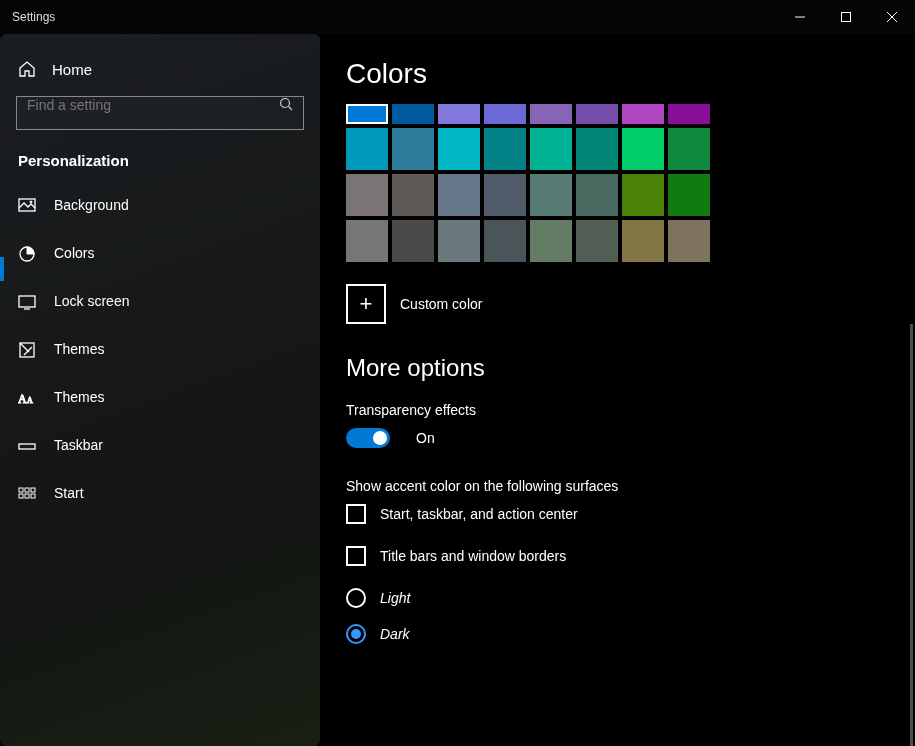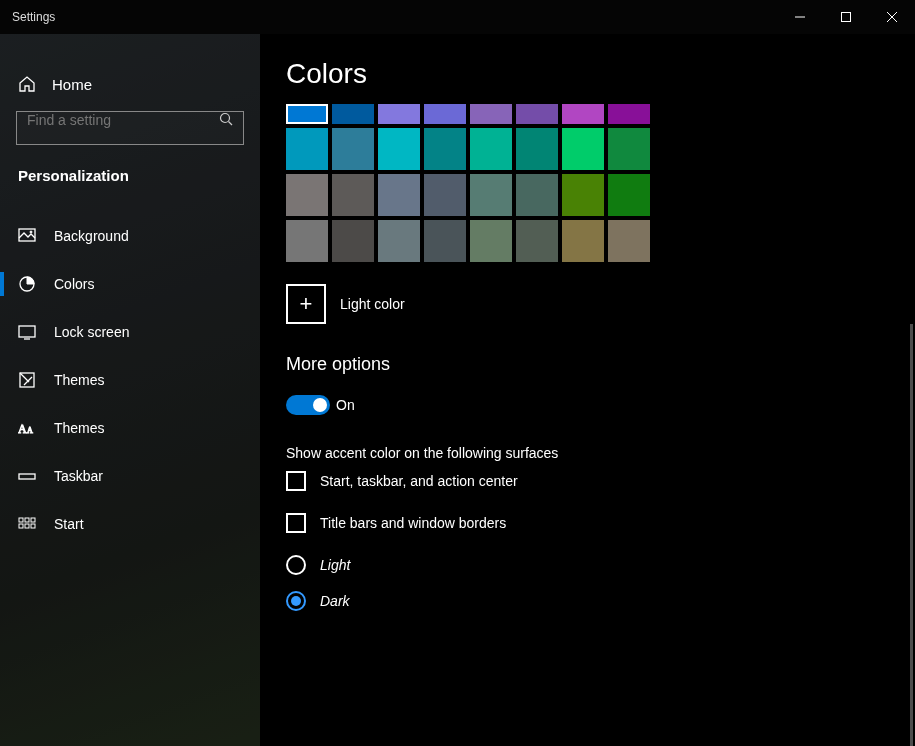--- a/index.html
+++ b/index.html
@@ -39,25 +39,26 @@
     color: #fff;
   }
   .win-btn svg { stroke: #fff; }
   
   .main {
     flex: 1;
     display: flex;
     min-height: 0;
   }
   .sidebar {
-    width: 260px;
+    width: 320px;
     background: linear-gradient(160deg, #2a2f33 0%, #232628 40%, #1e221e 70%, #26311f 100%);
     background-blend-mode: multiply;
     position: relative;
-    padding-top: 25px;
+    padding-top: 10px;
+    border-radius: 6px;
   }
   .sidebar::before {
     content:'';
     position:absolute;
     inset:0;
     background: rgba(0,0,0,0.35);
   }
   .sidebar > * { position: relative; }
   .home-row {
     display:flex;
@@ -85,21 +86,20 @@
     font-size:14px;
   }
   .section-title {
     padding: 8px 18px 18px 18px;
     font-weight:600;
     font-size:15px;
   }
   .nav { padding-top: 10px; }
   .nav-item {
     display:flex;
-    align-items:center;
     gap:18px;
     height:48px;
     padding: 0 18px;
     font-size:14px;
     color:#fff;
     position:relative;
   }
   .nav-item.active::before {
     content:'';
     position:absolute;
@@ -130,23 +130,23 @@
   .swatch { width:42px; height:42px; }
   .swatch.half { height:20px; }
   .swatch.selected { outline:2px solid #fff; outline-offset:-2px; }
   .custom-row { display:flex; align-items:center; gap:14px; margin-bottom:30px; }
   .plus-box {
     width:40px; height:40px;
     border:2px solid #fff;
     display:flex; align-items:center; justify-content:center;
     font-size:22px; font-weight:300;
   }
-  h2 { font-weight:400; font-size:18px; margin-bottom:20px; }
+  h2 { font-weight:400; font-size:24px; margin-bottom:20px; }
   .setting-label { font-size:14px; margin-bottom:10px; }
-  .toggle-row { display:flex; align-items:center; gap:6px; margin-bottom:30px; }
+  .toggle-row { display:flex; align-items:center; gap:26px; margin-bottom:30px; }
   .toggle {
     width:44px; height:20px; border-radius:10px;
     background:#0078d4;
     position:relative;
   }
   .toggle::after {
     content:'';
     position:absolute;
     right:3px; top:3px;
     width:14px; height:14px;
@@ -340,25 +340,26 @@
           <div class="swatch" style="background: rgb(74, 84, 89);"></div>
           <div class="swatch" style="background: rgb(100, 124, 100);"></div>
           <div class="swatch" style="background: rgb(82, 94, 84);"></div>
           <div class="swatch" style="background: rgb(132, 117, 69);"></div>
           <div class="swatch" style="background: rgb(126, 115, 95);"></div>
         </div>
       </div>
 
     <div class="custom-row">
       <div class="plus-box">+</div>
-      <span>Light color</span>
+      <span>Custom color</span>
     </div>
 
     <h2>More options</h2>
 
+    <div class="setting-label">Transparency effects</div>
     <div class="toggle-row">
       <div class="toggle"></div>
       <span>On</span>
     </div>
 
     <div class="setting-label">Show accent color on the following surfaces</div>
     <div id="checks">
         <div class="check-row">
           <div class="checkbox"></div>
           <span>Start, taskbar, and action center</span>

